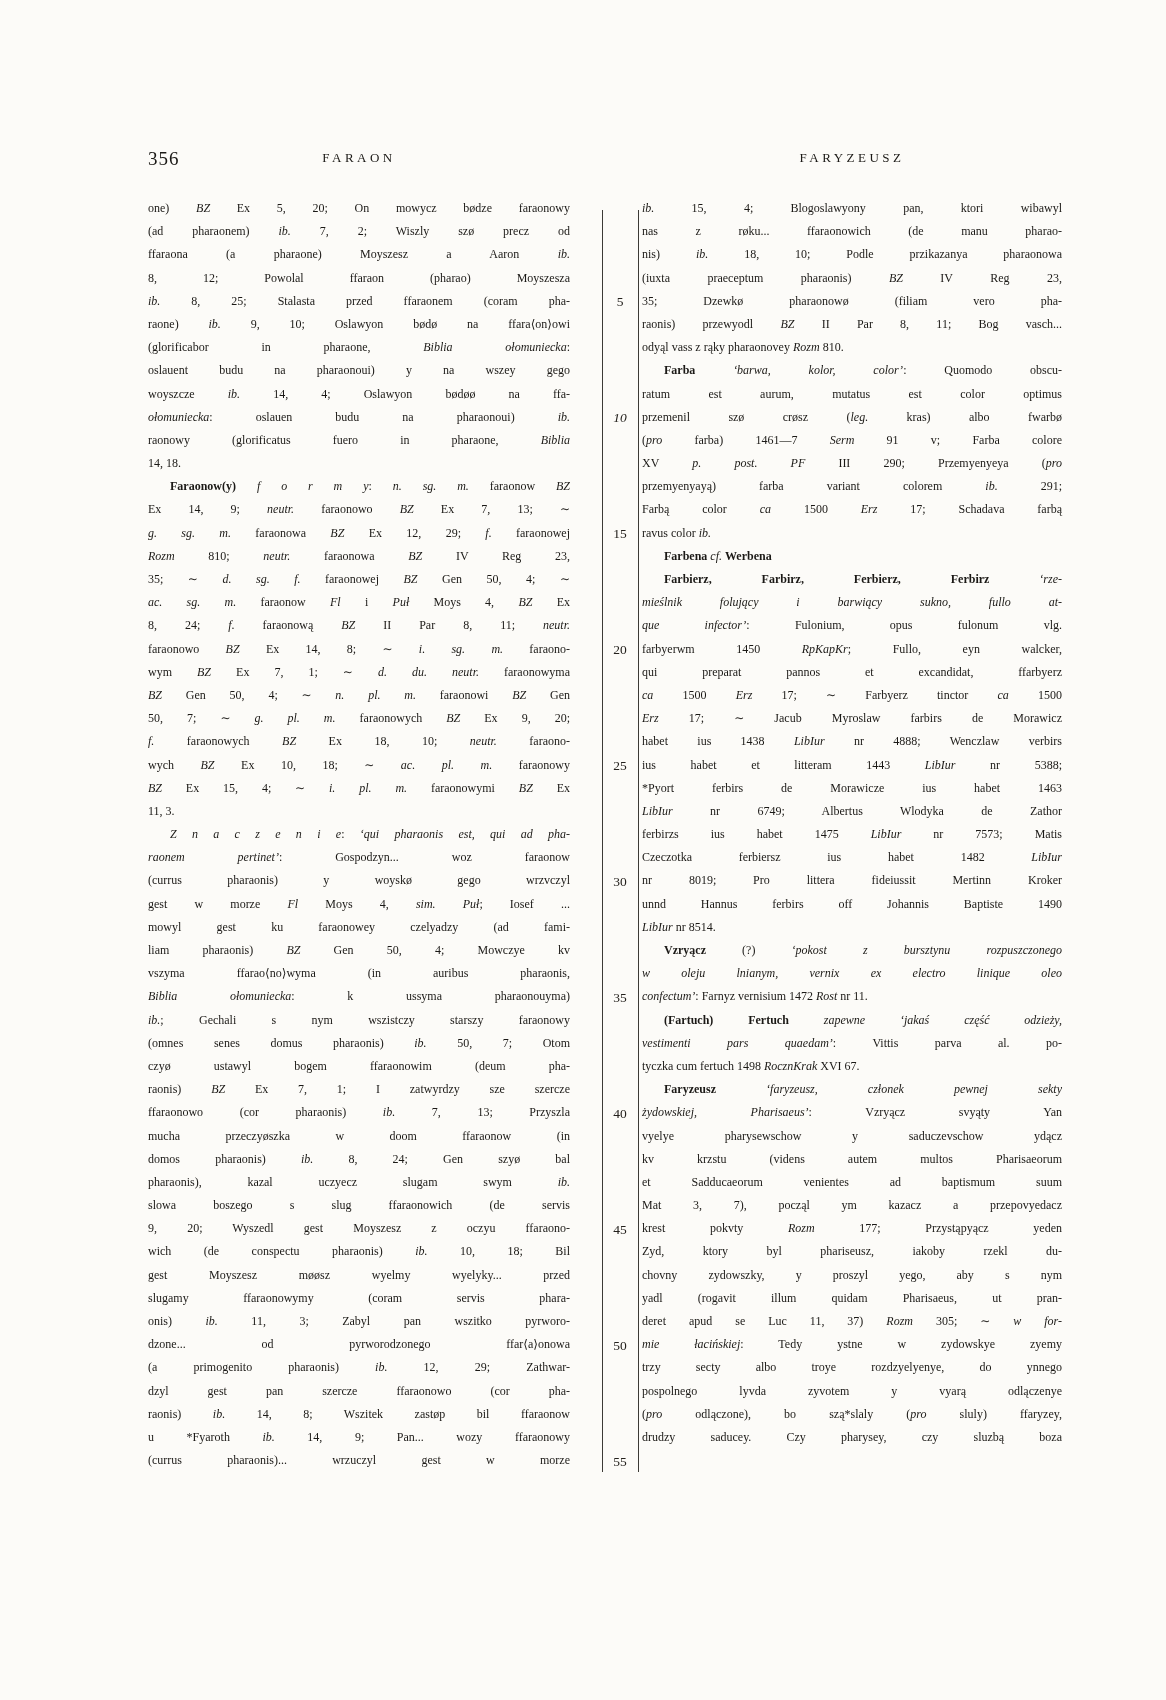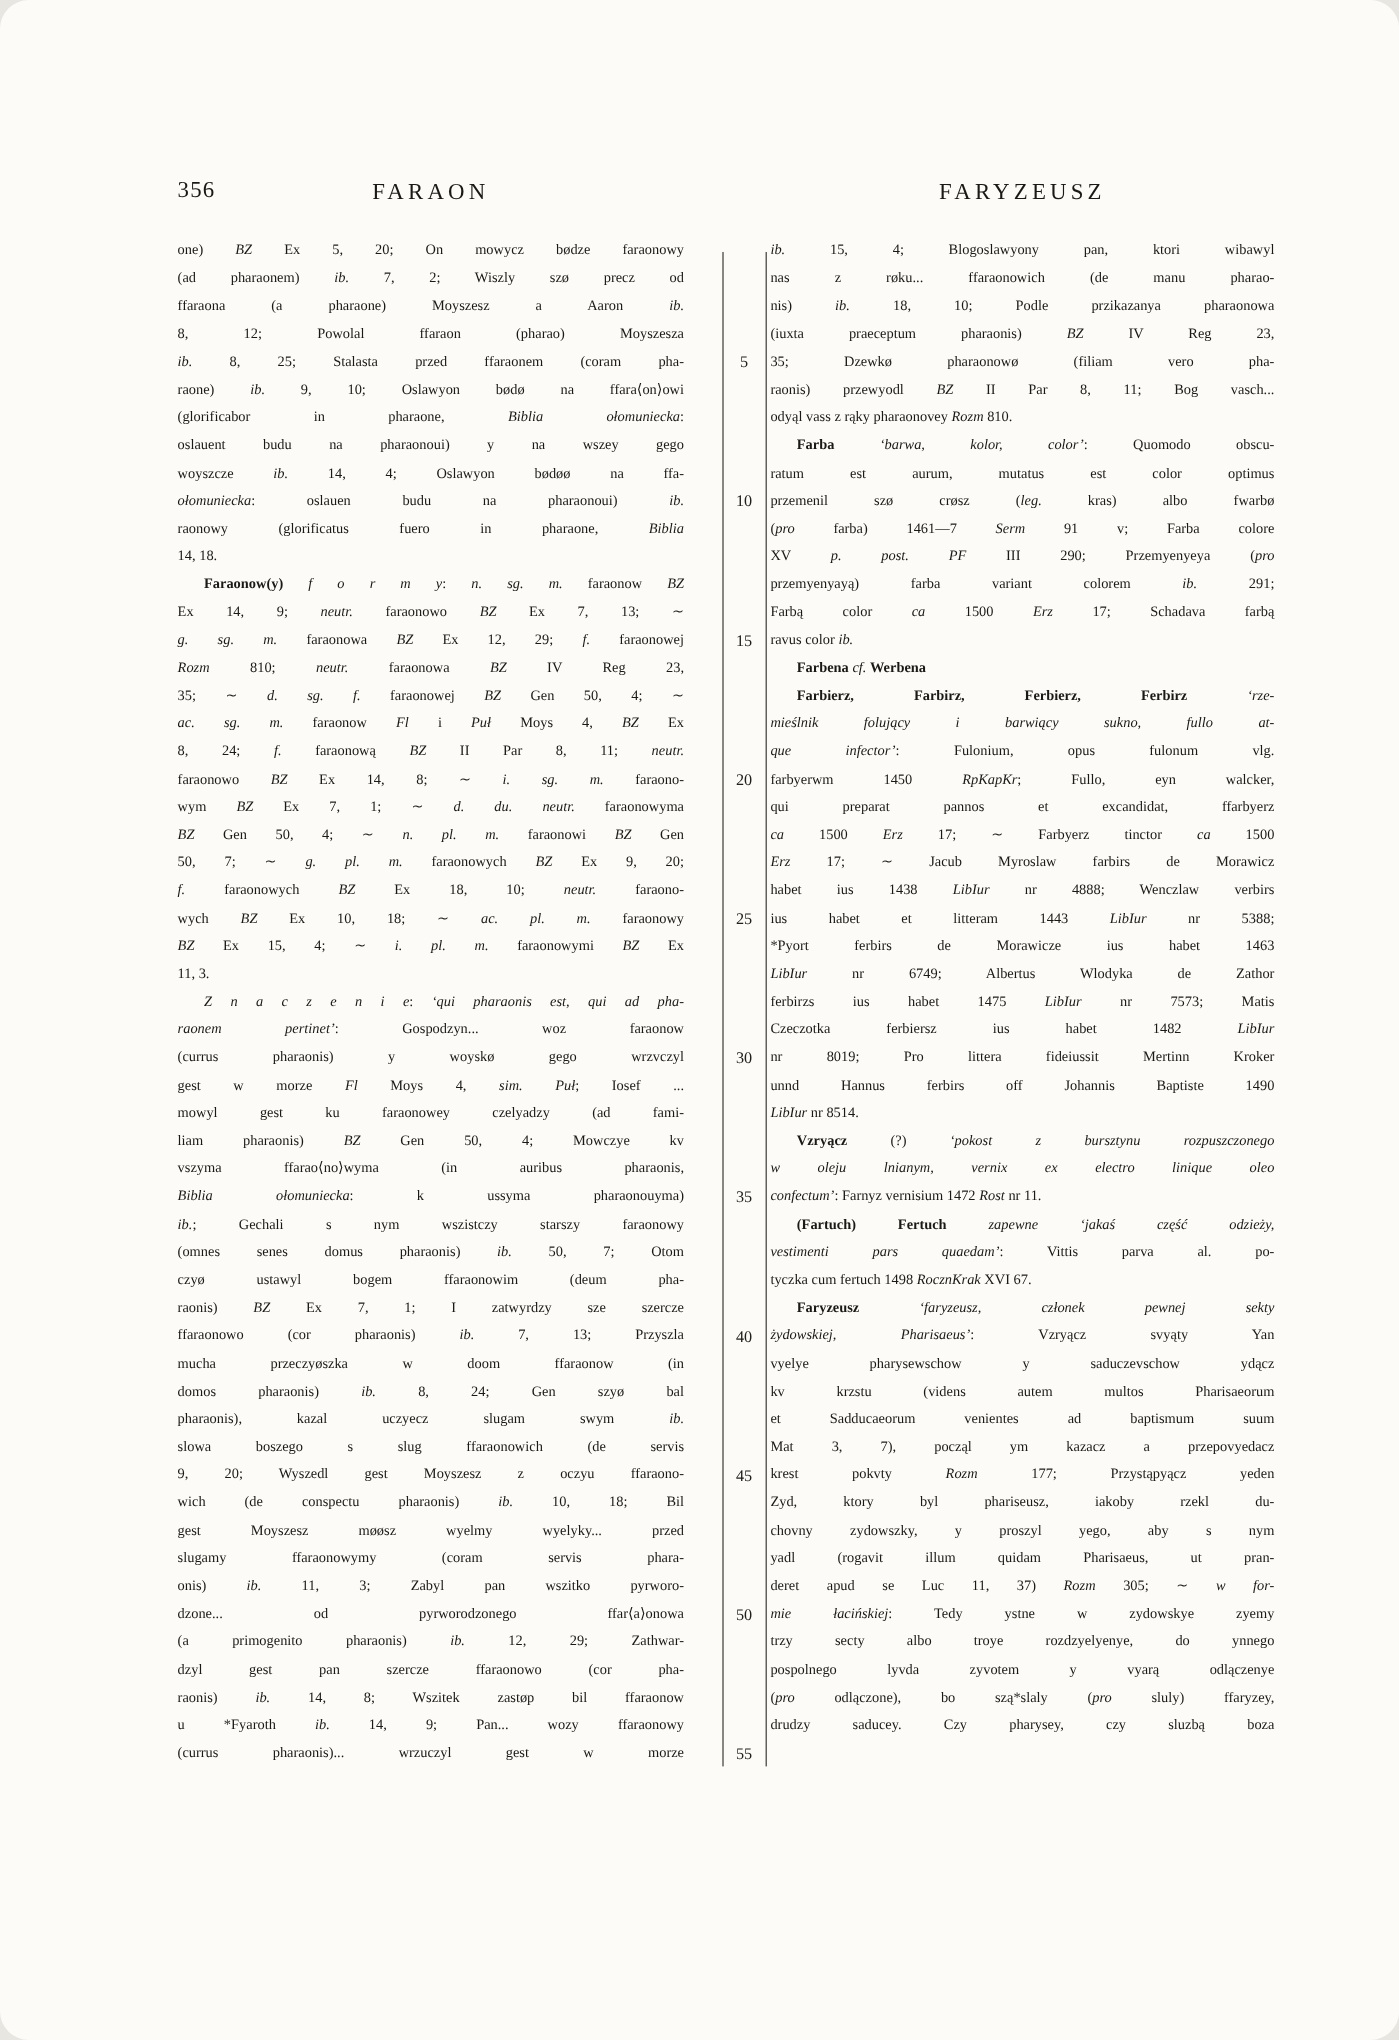--- a/index.html
+++ b/index.html
@@ -4,30 +4,29 @@
 <style>
   html,body{margin:0;padding:0;background:#e8e6e1;}
   .page{
     position:relative;
     width:1166px;height:1700px;
     margin:0 auto;
     background:#fcfbf8;
     color:#1b1916;
     font-family:"Liberation Serif","DejaVu Serif",serif;
     overflow:hidden;
-    border-radius:24px;
   }
   
   .pagenum{
     position:absolute;left:148px;top:148px;
     font-size:19px;letter-spacing:1px;
   }
   .runhead{
     position:absolute;top:150px;
-    font-size:19px;letter-spacing:3.5px;
+    font-size:13px;letter-spacing:3.5px;
     text-align:center;
   }
   .runhead.left{left:148px;width:422px;}
   .runhead.right{left:642px;width:420px;}
 
   
   .col{
     position:absolute;top:197px;
     font-size:12px;
   }
@@ -126,21 +125,21 @@
       <div class="tline">(a primogenito pharaonis) <i>ib.</i> 12, 29; Zathwar-</div>
       <div class="tline">dzyl gest pan szercze ffaraonowo (cor pha-</div>
       <div class="tline">raonis) <i>ib.</i> 14, 8; Wszitek zastøp bil ffaraonow</div>
       <div class="tline">u *Fyaroth <i>ib.</i> 14, 9;  Pan... wozy ffaraonowy</div>
       <div class="tline">(currus pharaonis)... wrzuczyl gest w morze</div>
     </div>
 
   <div class="rule r1"></div>
   <div class="gutter" id="gutter-numbers">
       <div class="gnum" style="top: 92.8px;">5</div>
-      <div class="gnum" style="top: 208.8px;">10</div>
+      <div class="gnum" style="top: 208.8px; font-style: italic;">10</div>
       <div class="gnum" style="top: 324.8px;">15</div>
       <div class="gnum" style="top: 440.8px;">20</div>
       <div class="gnum" style="top: 556.8px;">25</div>
       <div class="gnum" style="top: 672.8px;">30</div>
       <div class="gnum" style="top: 788.8px;">35</div>
       <div class="gnum" style="top: 904.8px;">40</div>
       <div class="gnum" style="top: 1020.8px;">45</div>
       <div class="gnum" style="top: 1136.8px;">50</div>
       <div class="gnum" style="top: 1252.8px;">55</div>
     </div>

